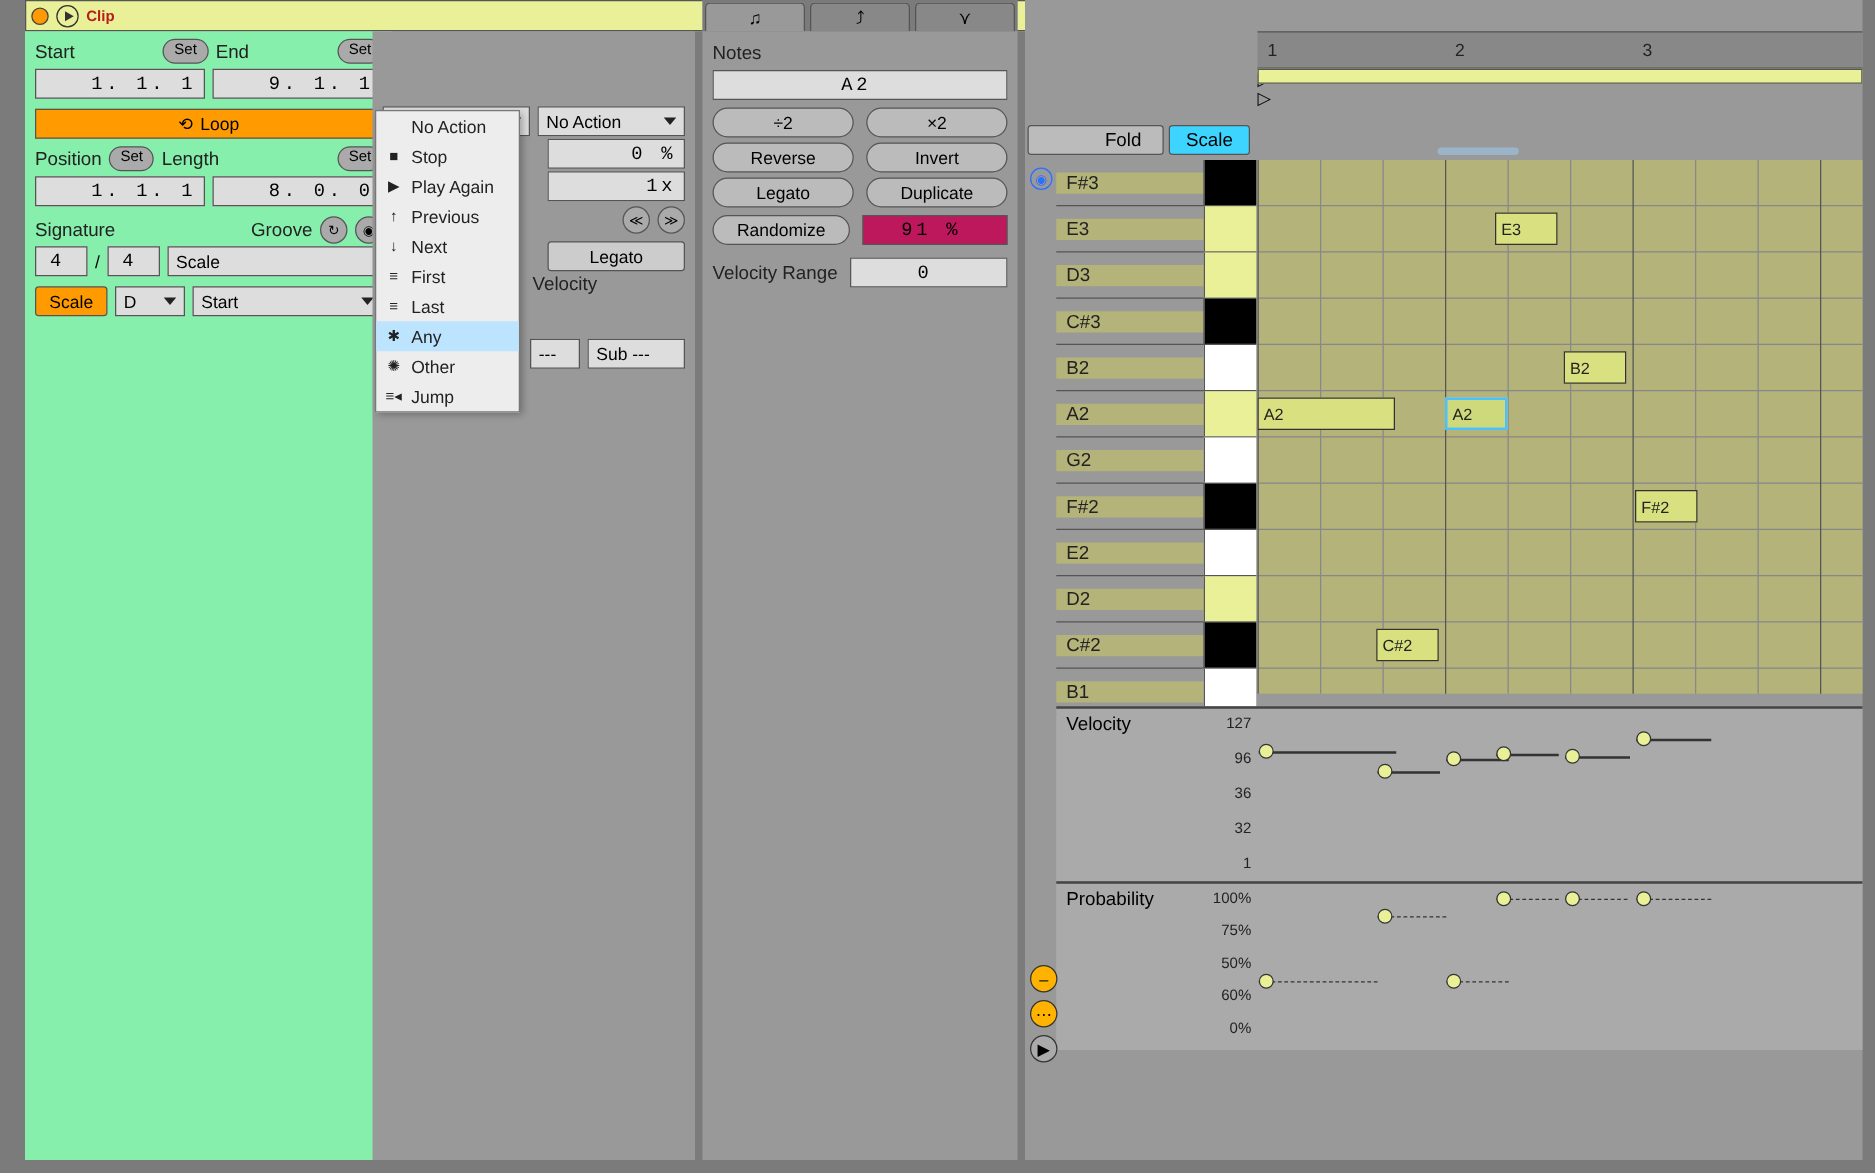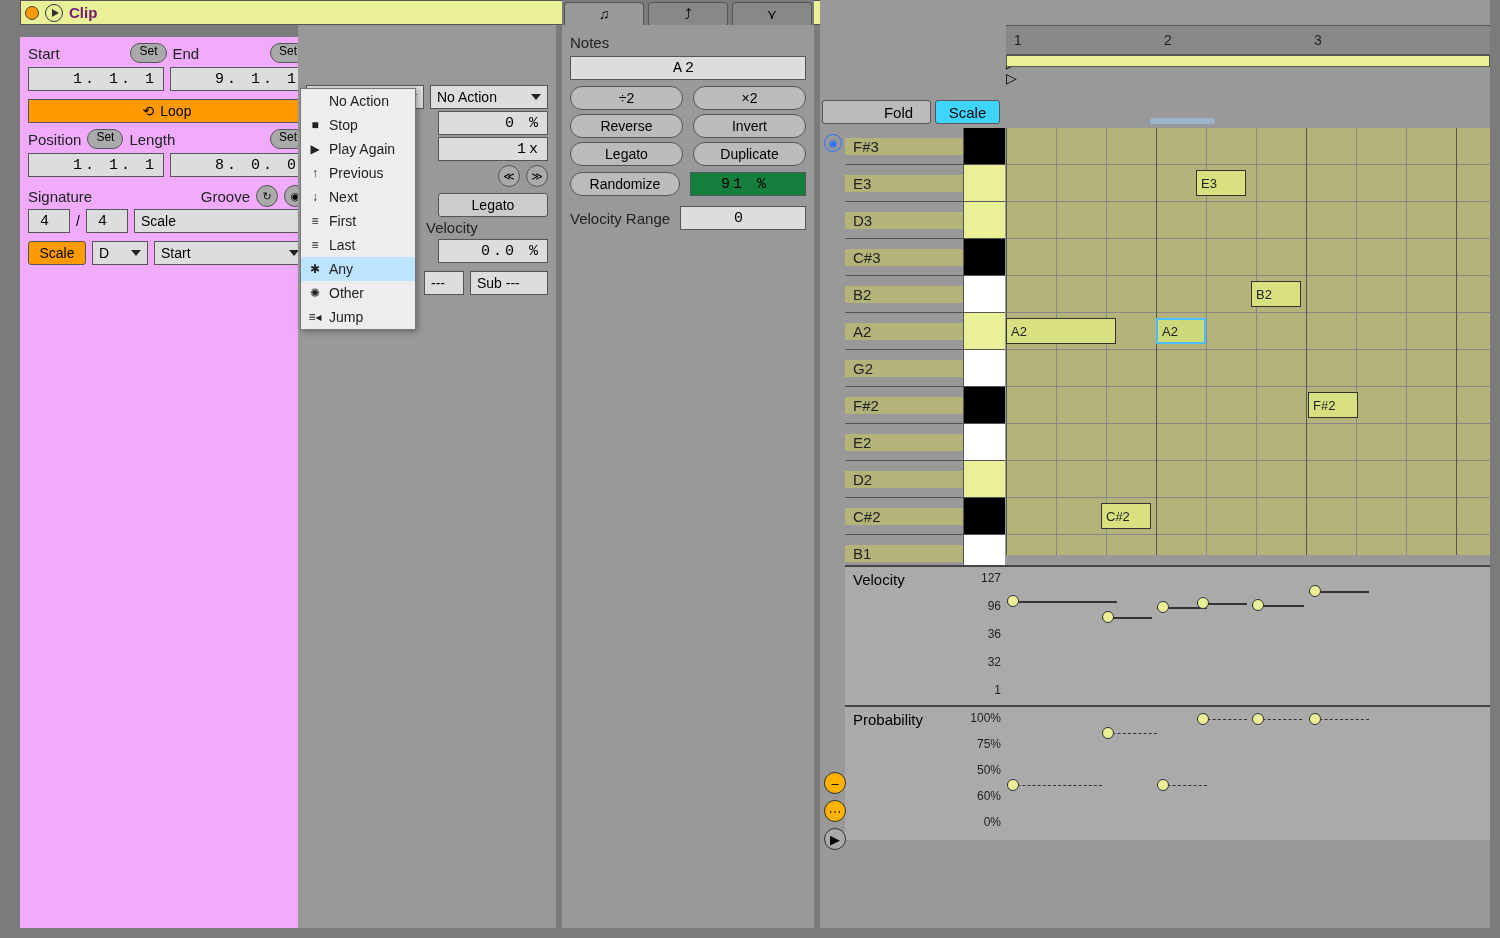--- a/index.html
+++ b/index.html
@@ -1,29 +1,29 @@
 <!DOCTYPE html>
 <html><head>
 <meta charset="utf-8">
 <style>
 * { box-sizing: border-box; margin: 0; padding: 0; font-family: Arial, Helvetica, sans-serif; font-size: 14px; user-select: none;}
 body { background:#7b7b7b; overflow:hidden; width:1500px; height:938px; position:relative;}
 
 .panel-left, .panel-mid, .panel-notes, .panel-piano { position:absolute; top:0; bottom:0;}
-.panel-left { left:20px; width:294px; background:#f0abfc;margin-top:12px;}
+.panel-left { left:20px; width:294px; background:#86efac;}
 .panel-mid { left:298px; width:258px; background:#999;}
 .panel-notes { left:562px; width:252px; background:#999;}
 .panel-piano { left:820px; right:10px; background:#999;}
 
 
 .clip-header { position:absolute; left:20px; right:20px; top:0; height:25px; background:#e9f097; border:1px solid #555; display:flex; align-items:center; gap:6px; padding-left:4px;}
 .clip-dot { width:14px; height:14px; border-radius:50%; background:#ff9b00; border:1px solid #444;}
 .clip-play { width:18px; height:18px; border-radius:50%; border:1.5px solid #333; display:flex; align-items:center; justify-content:center;}
 .clip-play::after { content:''; border-left:7px solid #333; border-top:4px solid transparent; border-bottom:4px solid transparent; margin-left:2px;}
-.clip-title { font-size:15px; font-weight:600; color:#701a75;}
+.clip-title { font-size:12px; font-weight:600; color:#b91c1c;}
 
 
 .l-row { position:absolute; left:8px; right:8px; display:flex; align-items:center; gap:6px;}
 .label { font-size:15px; color:#222;}
 .set-btn { background:#aaa; border:1px solid #555; border-radius:10px; padding:0 8px; height:20px; font-size:12px; cursor:pointer;}
 .numbox { background:#ddd; border:1px solid #555; height:24px; display:flex; align-items:center; justify-content:flex-end; padding-right:6px; font-family:'Courier New',monospace; font-size:15px; letter-spacing:3px;}
 .loop-bar { background:#ff9b00; border:1px solid #555; height:24px; display:flex; align-items:center; justify-content:center; gap:6px; font-size:15px; font-weight:500;}
 .round-grey { background:#aaa; border:1px solid #555; width:22px; height:22px; border-radius:50%; display:flex; align-items:center; justify-content:center; font-size:11px;}
 
 
@@ -174,23 +174,20 @@
   <div class="l-row" style="top:140px;justify-content:flex-end;">
     <span class="round-grey">≪</span>
     <span class="round-grey">≫</span>
   </div>
   <div class="l-row" style="top:168px;justify-content:flex-end;">
       <div class="nbtn" style="width:110px;border-radius:3px;background:#ccc;">Legato</div>
     </div>
   <div class="l-row" style="top:194px;justify-content:flex-end;">
       <span class="label" style="margin-right:auto;margin-left:120px;">Velocity</span>
     </div>
-  <div class="l-row" style="top:214px;justify-content:flex-end;">
-      <div class="numbox" style="width:110px;">0.0 %</div>
-    </div>
   <div class="l-row" style="top:246px;justify-content:flex-end;">
     <div class="dropdown" style="width:40px;">
         <span>---</span>
       </div>
     <div class="dropdown" style="width:78px;">
         <span>Sub ---</span>
       </div>
   </div>
 </div>
 
@@ -256,21 +253,21 @@
   <div class="l-row" style="top:114px;gap:10px;">
     <div class="nbtn" style="flex:1">Reverse</div>
     <div class="nbtn" style="flex:1">Invert</div>
   </div>
   <div class="l-row" style="top:142px;gap:10px;">
     <div class="nbtn" style="flex:1">Legato</div>
     <div class="nbtn" style="flex:1">Duplicate</div>
   </div>
   <div class="l-row" style="top:172px;gap:10px;">
     <div class="nbtn" style="flex:1">Randomize</div>
-    <div class="numbox" style="flex:1;background:#15803d;justify-content:center;">91 %</div>
+    <div class="numbox" style="flex:1;background:#be185d;justify-content:center;">91 %</div>
   </div>
   <div class="l-row" style="top:206px;gap:10px;">
     <span class="label">Velocity Range</span>
     <div class="numbox" style="flex:1;justify-content:center;">0</div>
   </div>
 </div>
 
 <div class="panel-piano" style="top:0;bottom:10px;">
 
   <div style="position:absolute;left:186px;top:55px;">▷</div>

